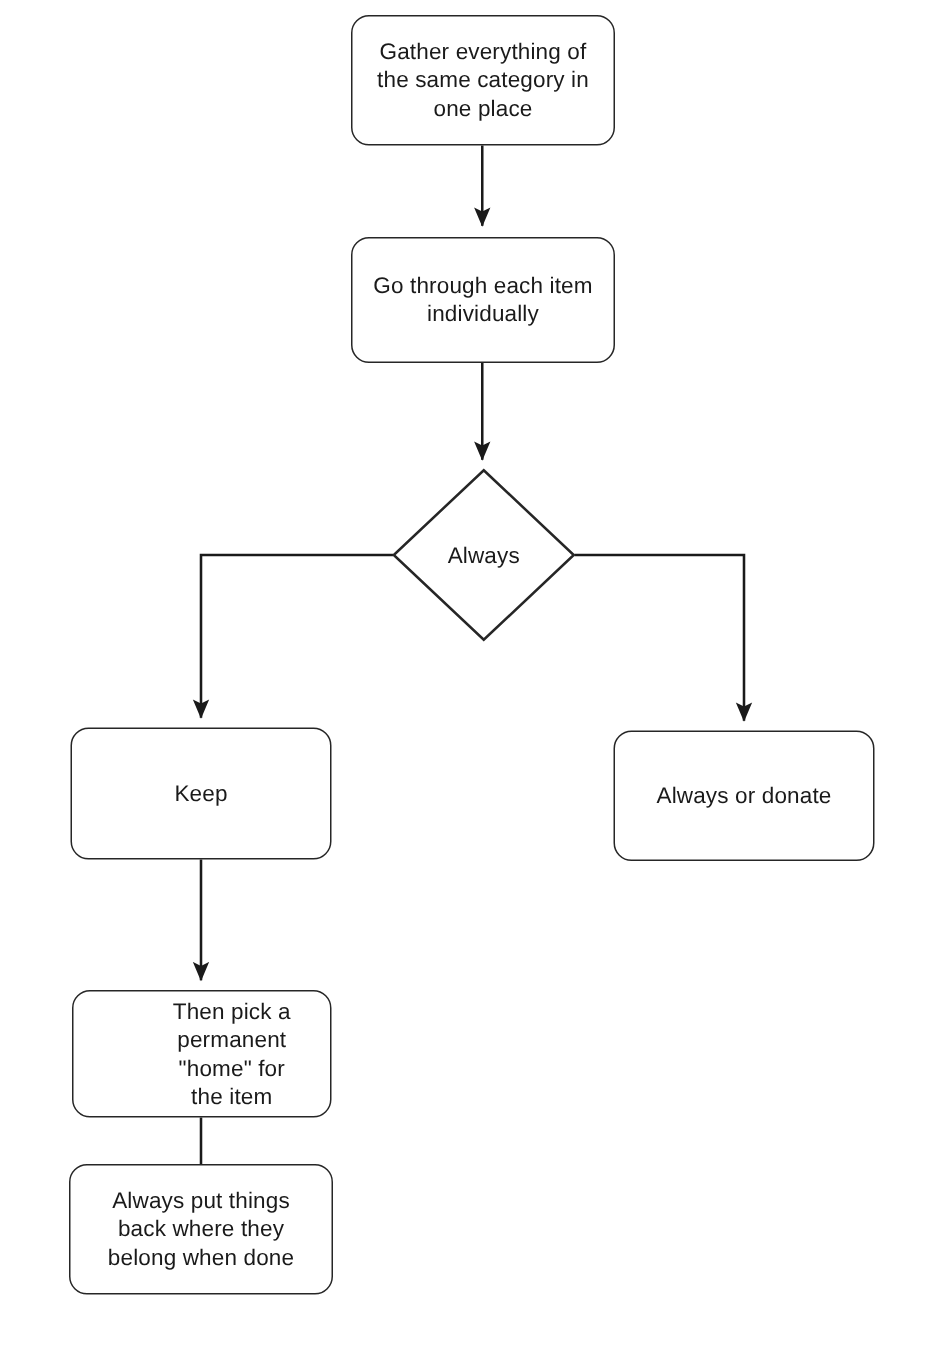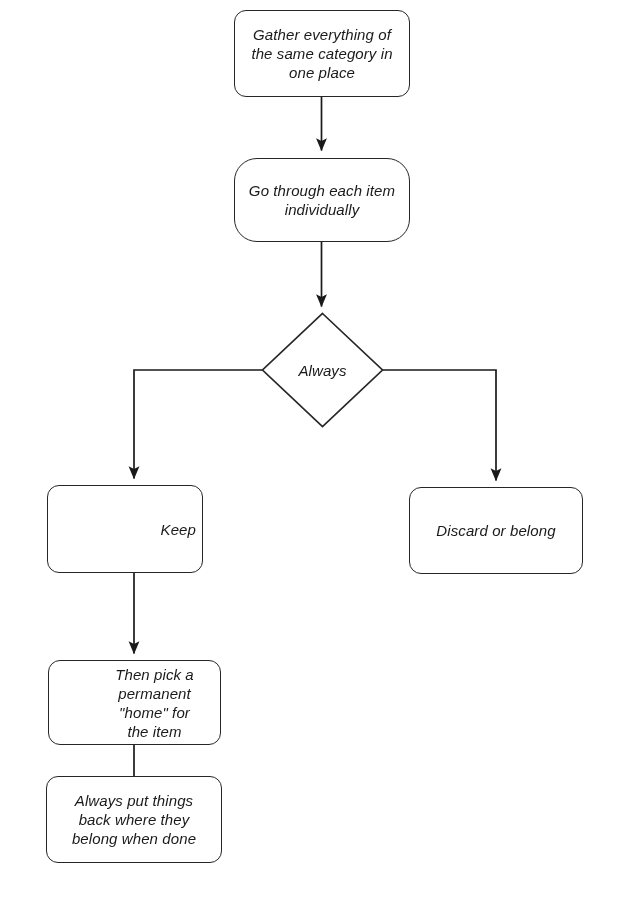--- a/index.html
+++ b/index.html
@@ -43,21 +43,20 @@
   }
   .node.process {
     background: #ffffff;
     border: 1.6px solid #262626;
     border-radius: 12px;
   }
   .node-label {
     display: block;
     padding: 0 6px;
     white-space: pre-line;
-    font-style: italic;
   }
   .node.decision {
     background: transparent;
     border: none;
   }
   .decision-shape {
     position: absolute;
     left: 0;
     top: 0;
     width: 100%;
@@ -92,38 +91,38 @@
 
     <path d="M134,745 L134,811.5" fill="none" stroke="#1a1a1a" stroke-width="1.7" marker-end="url(#arrowhead)"></path>
   </svg>
 
   <div class="node process" style="left:234px; top:10px; width:176px; height:87px;">
     <span class="node-label">Gather everything of
 the same category in
 one place</span>
   </div>
 
-  <div class="node process" style="left:234px; top:158px; width:176px; height:84px;border-radius:23px;">
+  <div class="node process" style="left:234px; top:158px; width:176px; height:84px;">
     <span class="node-label">Go through each item
 individually</span>
   </div>
 
   <div class="node decision" style="left:261px; top:312px; width:123px; height:116px;">
     <svg class="decision-shape" width="123" height="116" viewBox="0 0 123 116" xmlns="http://www.w3.org/2000/svg">
       <polygon points="61.5,1.5 121.5,58 61.5,114.5 1.5,58" fill="#ffffff" stroke="#262626" stroke-width="1.7" stroke-linejoin="miter"></polygon>
     </svg>
     <span class="node-label">Always</span>
   </div>
 
-  <div class="node process" style="left:47px; top:485px; width:156px; height:88px;justify-content:flex-end;">
+  <div class="node process" style="left:47px; top:485px; width:174px; height:88px;">
     <span class="node-label">Keep</span>
   </div>
 
   <div class="node process" style="left:409px; top:487px; width:174px; height:87px;">
-    <span class="node-label">Discard or belong</span>
+    <span class="node-label">Always or donate</span>
   </div>
 
   <div class="node process" style="left:48px; top:660px; width:173px; height:85px;padding-left:40px;">
     <span class="node-label">Then pick a
 permanent "home" for
 the item</span>
   </div>
 
   <div class="node process" style="left:46px; top:776px; width:176px; height:87px;">
     <span class="node-label">Always put things

